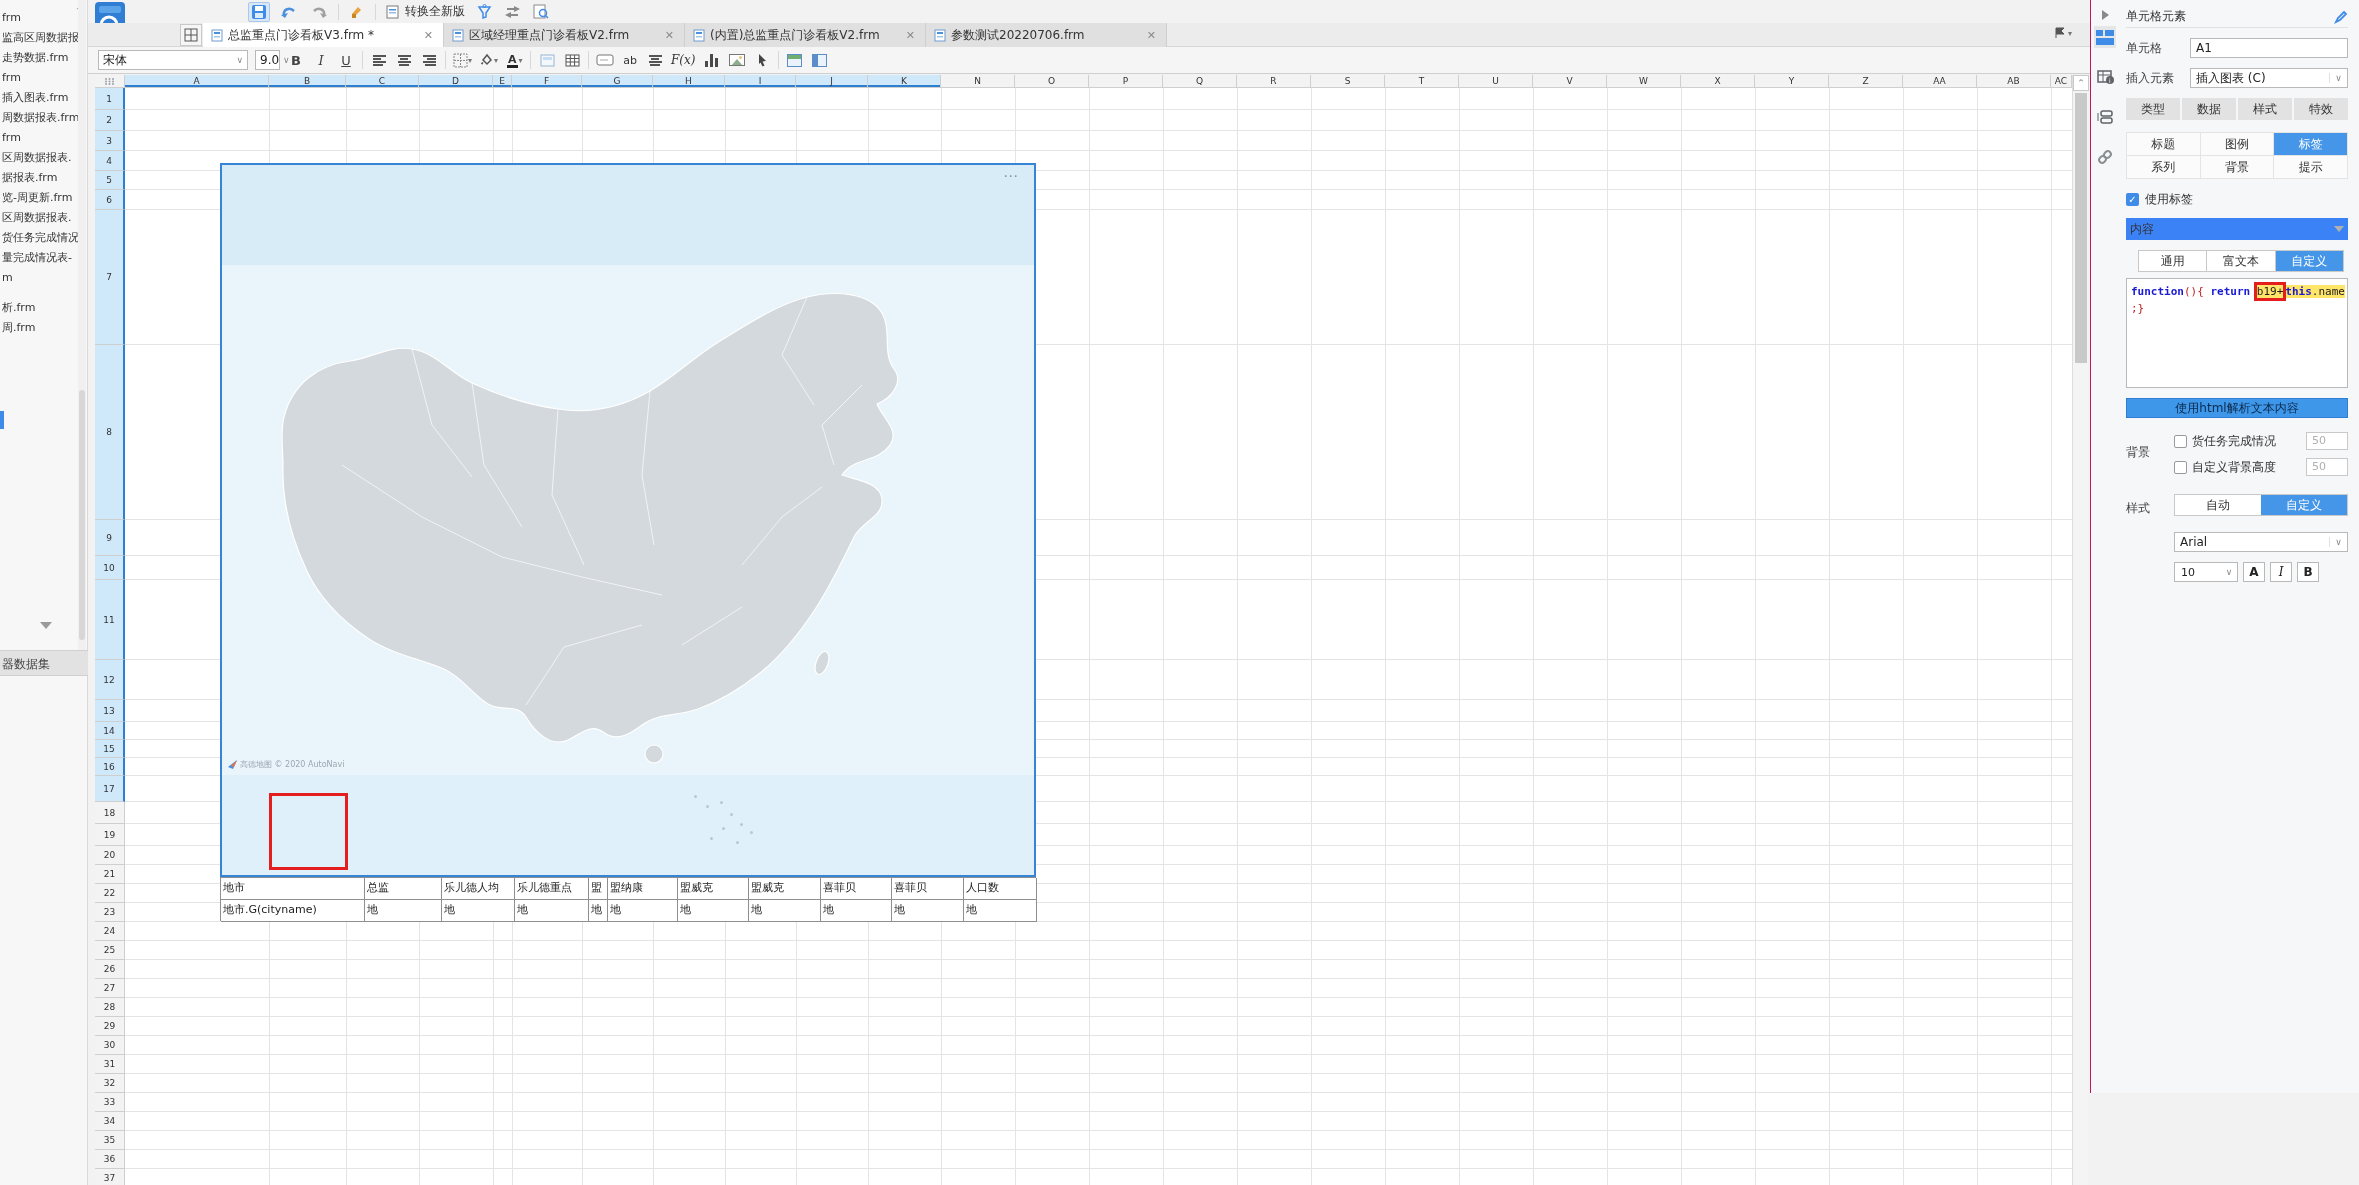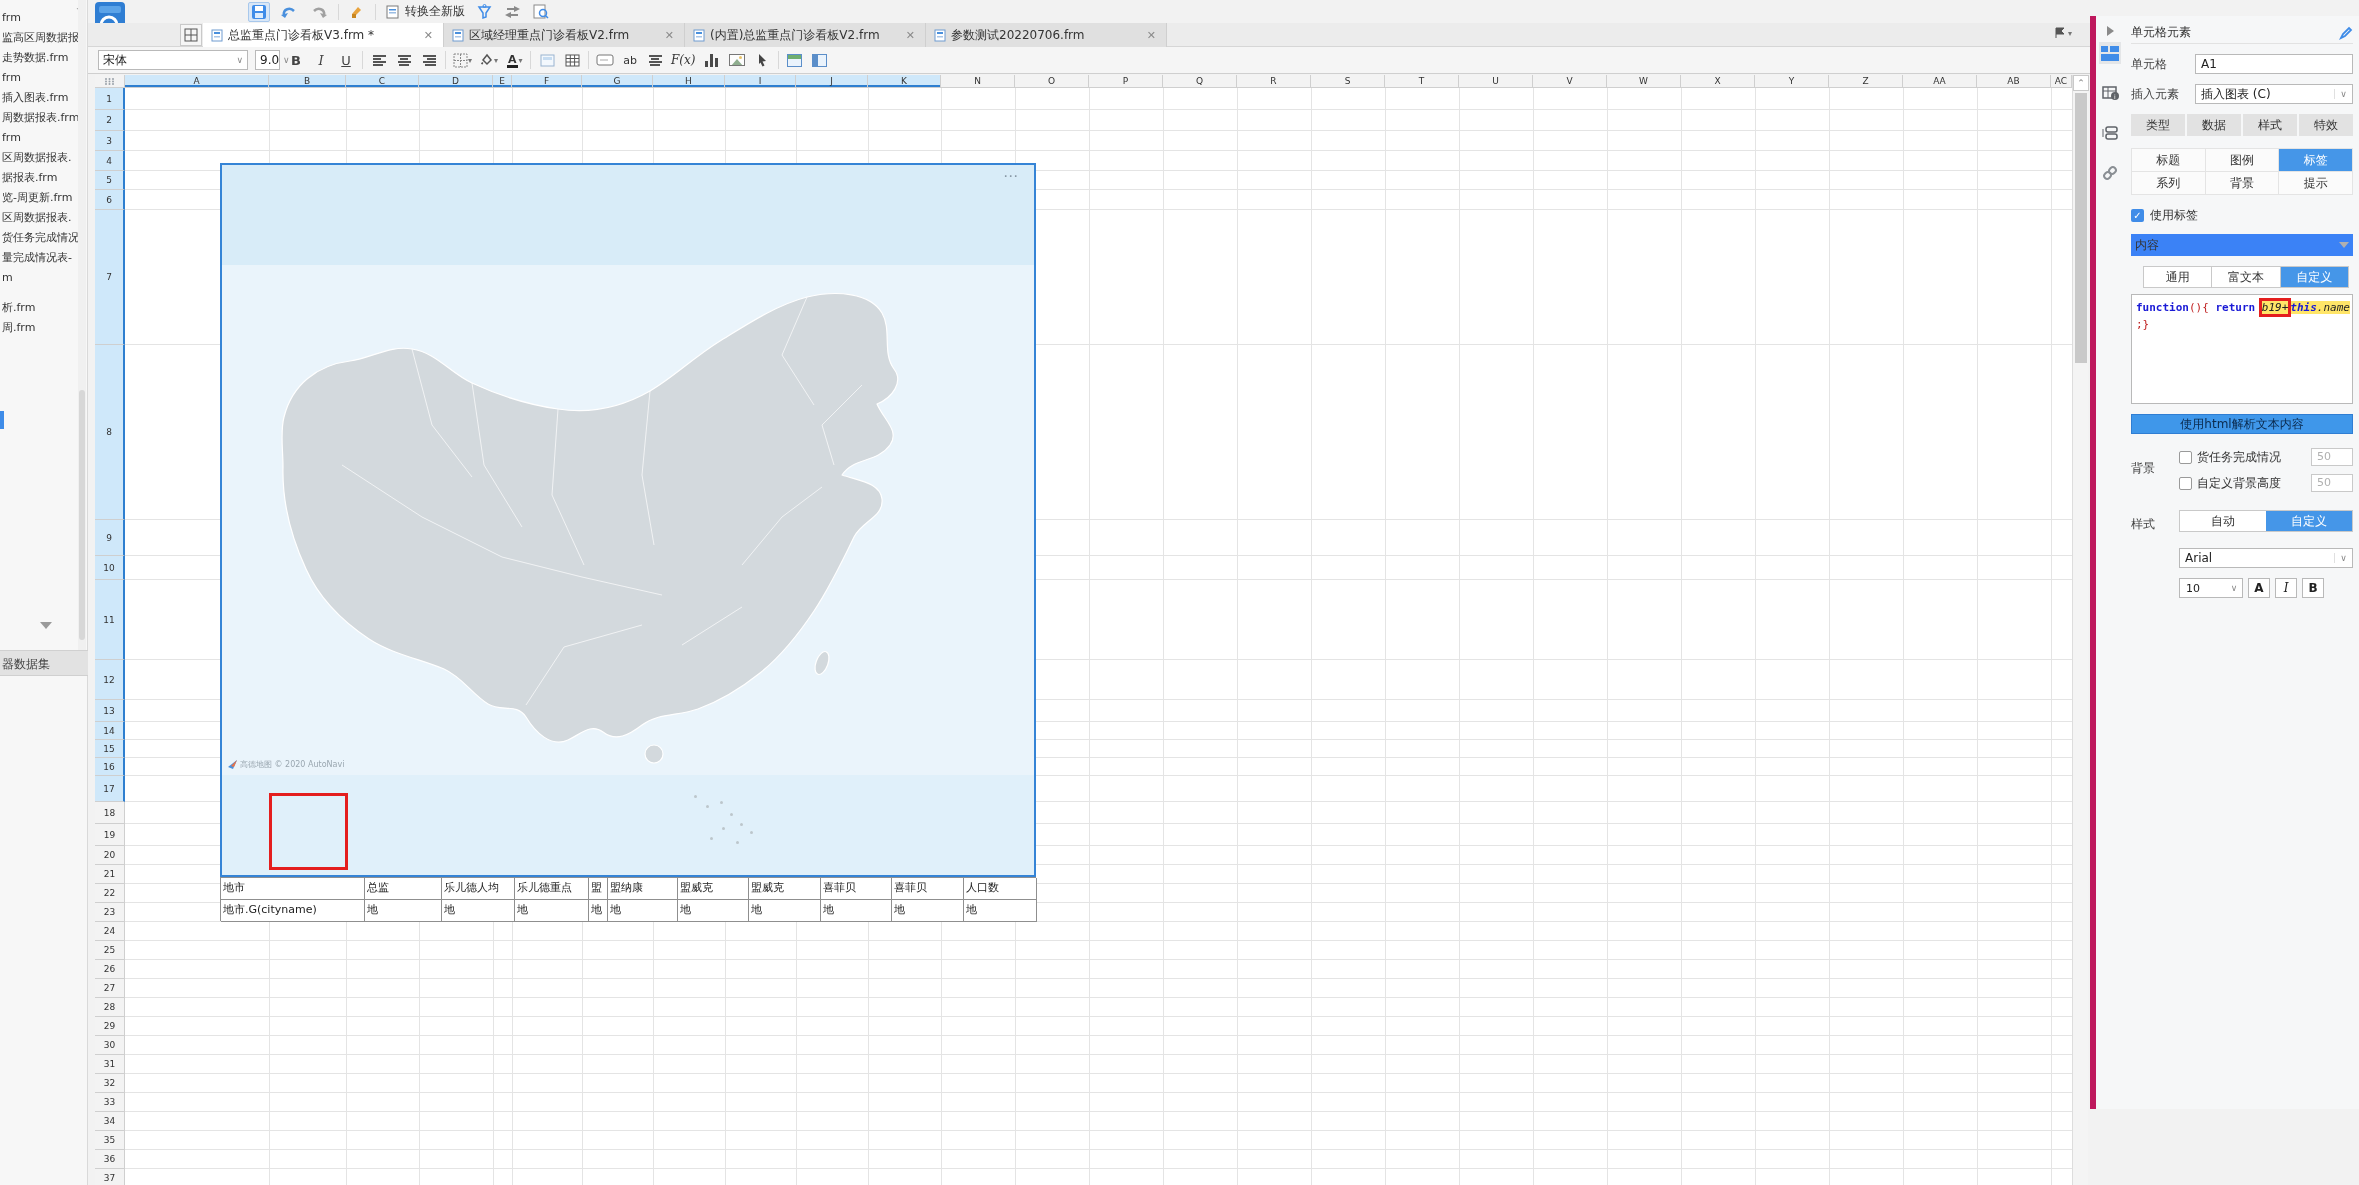--- a/index.html
+++ b/index.html
@@ -114,22 +114,22 @@
 
   
   #rpt-table { position:absolute; left:125px; top:802px; width:816px; height:44px;
     border-top:1px solid #8f8f8f; border-left:1px solid #8f8f8f; }
   .rcell { position:absolute; border-right:1px solid #8f8f8f; border-bottom:1px solid #8f8f8f;
     font-size:11px; color:#222; padding:2px 3px 0 2px; white-space:nowrap; overflow:hidden; background:#fff; }
   #red-box { position:absolute; left:269px; top:793px; width:79px; height:77px;
     border:3px solid #e41e1e; z-index:5; }
 
   
-  #right-panel { position:absolute; left:2090px; top:16px; width:269px; height:1093px;
-    background:#f6f7f8; border-left:6px solid #be185d; }
+  #right-panel { position:absolute; left:2090px; top:0; width:269px; height:1093px;
+    background:#f6f7f8; border-left:1px solid #be185d; }
   #strip { position:absolute; left:0; top:0; width:27px; height:1185px; }
   .strip-ico { position:absolute; left:3px; width:22px; height:22px; display:flex; align-items:center; justify-content:center; }
   .strip-ico.active { background:#e4e6e8; }
   #panel-content { position:absolute; left:27px; top:0; width:242px; height:1185px; padding:6px 12px 0 8px; }
   .p-title-row { display:flex; align-items:center; height:22px; border-bottom:1px solid #e2e2e2; }
   .p-title { font-size:12px; color:#333; flex:1; }
   .p-row { display:flex; align-items:center; margin-top:10px; gap:6px; }
   .p-label { width:58px; font-size:12px; color:#444; flex:none; }
   .p-input { flex:1; height:20px; background:#fff; border:1px solid #b9b9b9; font-size:12px;
     color:#222; line-height:18px; padding-left:5px; }
@@ -157,21 +157,21 @@
   #content-tabs .ct { flex:1; height:20px; background:#fff; font-size:12px; color:#333;
     display:flex; align-items:center; justify-content:center; border-right:1px solid #c9c9c9; }
   #content-tabs .ct:last-child { border-right:none; }
   #content-tabs .ct.active { background:#4596e8; color:#fff; }
   #code-box { margin-top:6px; height:110px; background:#fff; border:1px solid #b9b9b9;
     font-family:"DejaVu Sans Mono","Liberation Mono",monospace; font-size:11px; line-height:17px;
     padding:4px 2px 0 4px; overflow:hidden; }
   .kw { color:#1a1ad6; font-weight:bold; }
   .pm { color:#c02222; }
   .pl { color:#222; }
-  .hl { background:#ffe568;font-style:italic; }
+  .hl { background:#ffe568; }
   .boxed { box-shadow:0 0 0 3px #e41e1e; position:relative; z-index:2; }
   .caret { display:inline-block; width:2px; height:12px; background:#111; vertical-align:-2px; }
   #html-btn { margin-top:10px; height:20px; background:#3f97ea; border:1px solid #2f7ed3;
     font-size:12px; color:#0b2a4d; display:flex; align-items:center; justify-content:center; }
   .sec { display:flex; margin-top:14px; }
   .sec-label { width:48px; font-size:12px; color:#444; padding-top:12px; flex:none; }
   .sec-body { flex:1; }
   .bgrow { display:flex; align-items:center; gap:5px; margin-bottom:8px; }
   .bgrow .chk-lbl { font-size:12px; }
   .num-input { width:42px; height:18px; border:1px solid #c9c9c9; background:#fff; color:#b0b0b0;

